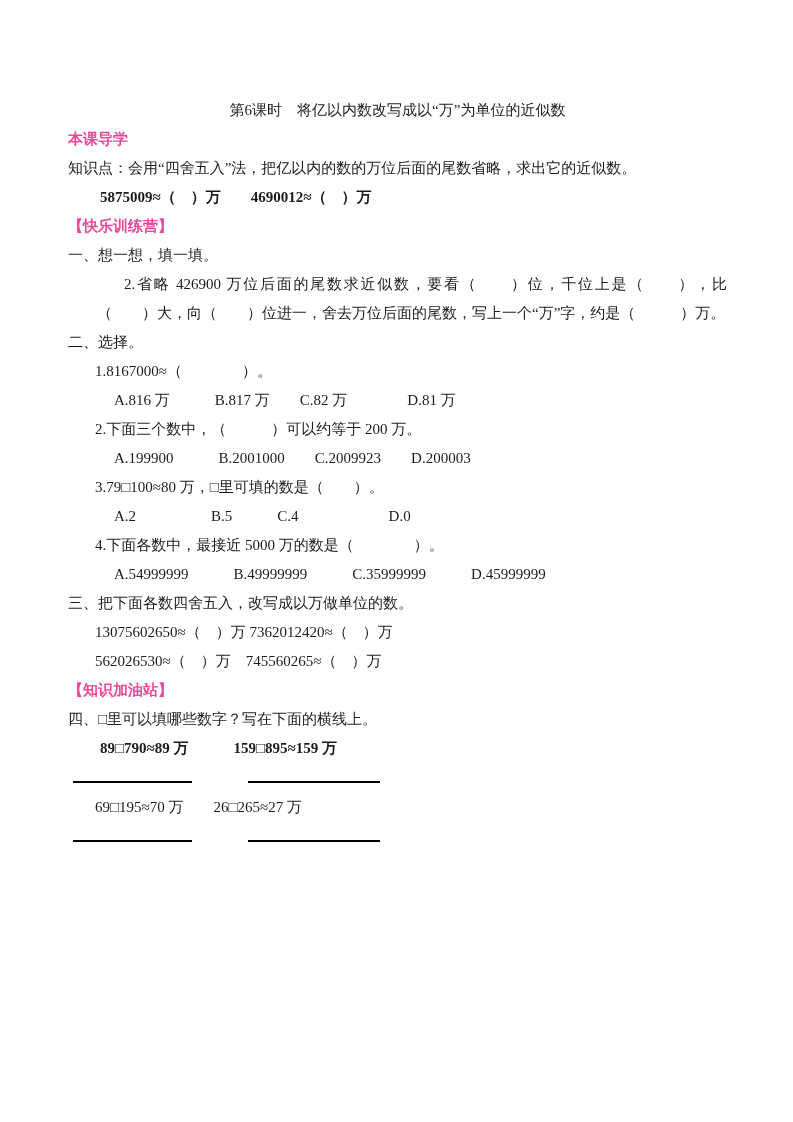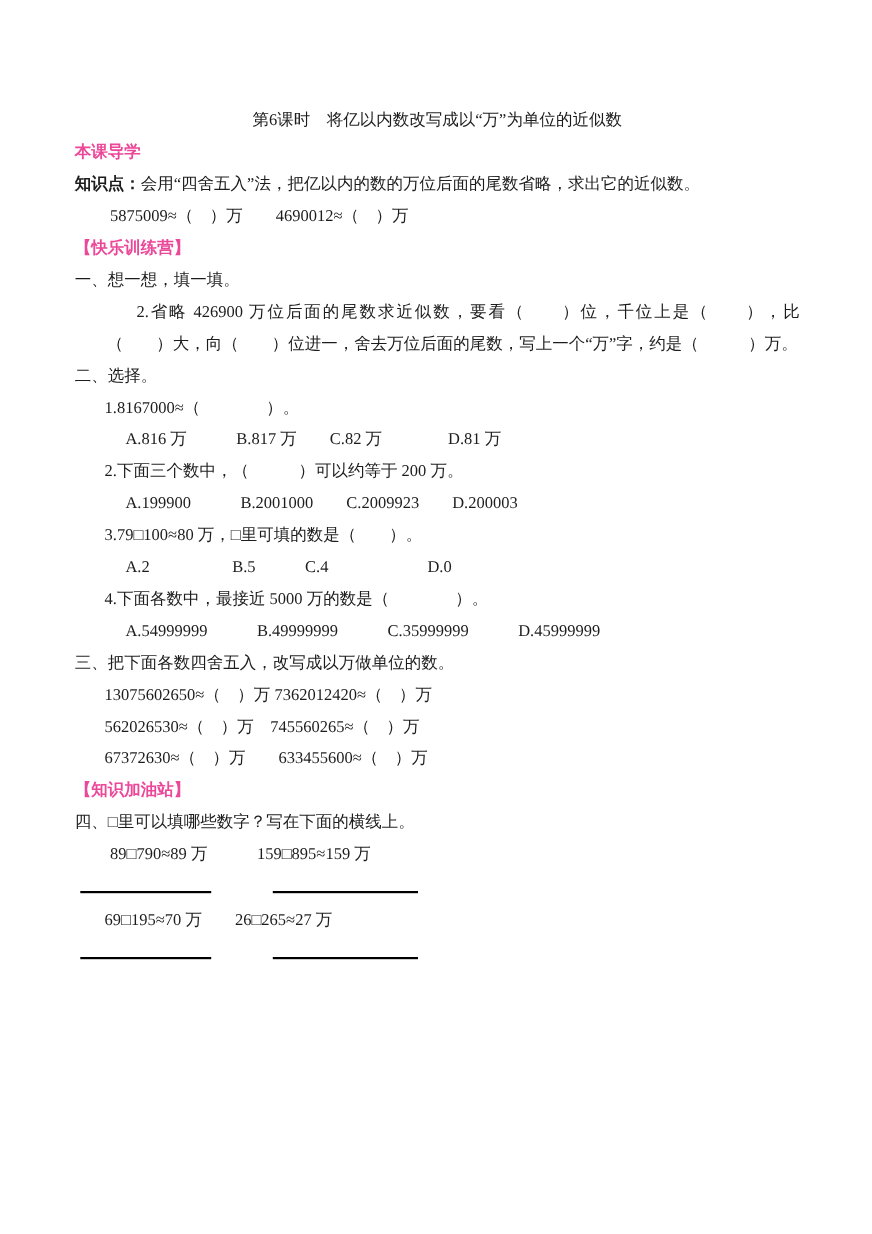--- a/index.html
+++ b/index.html
@@ -10,22 +10,22 @@
     background:#ffffff;
     padding:96px 66px 0 68px;
     font-family:"Liberation Serif","DejaVu Serif",serif;
     font-size:15px;
     color:#1c1c1c;
   }
   .line { line-height:29px; white-space:pre-wrap; }
   .para { line-height:29px; white-space:pre-wrap; text-align:justify; }
   .title-line { text-align:center; }
   .red-heading { color:#ec4899; font-weight:bold; }
-  .bold { font-weight:bold; }
-  .ex-row { padding-left:32px; }
+  .bold { font-weight:normal; }
+  .ex-row { padding-left:32px;font-weight:bold; }
   .num-row { padding-left:27px; }
   .opt-row { padding-left:46px; }
   .hang { text-indent:27px;margin-left:29px; }
   .blank-row { padding-left:5px; line-height:29px; }
   .answer-line {
     display:inline-block;
     border-bottom:2px solid #000000;
     height:18px;
     vertical-align:baseline;
   }
@@ -58,21 +58,20 @@
   <div class="line num-row">2.下面三个数中，（　　　）可以约等于 200 万。</div>
   <div class="line opt-row">A.199900　　　B.2001000　　C.2009923　　D.200003</div>
   <div class="line num-row">3.79□100≈80 万，□里可填的数是（　　）。</div>
   <div class="line opt-row">A.2　　　　　B.5　　　C.4　　　　　　D.0</div>
   <div class="line num-row">4.下面各数中，最接近 5000 万的数是（　　　　）。</div>
   <div class="line opt-row">A.54999999　　　B.49999999　　　C.35999999　　　D.45999999</div>
 
   <div class="line">三、把下面各数四舍五入，改写成以万做单位的数。</div>
   <div class="line num-row">13075602650≈（　）万 7362012420≈（　）万</div>
   <div class="line num-row">562026530≈（　）万　745560265≈（　）万</div>
-  <div class="line num-row">67372630≈（　）万　　633455600≈（　）万</div>
 
   <div class="line red-heading">【知识加油站】</div>
 
   <div class="line">四、□里可以填哪些数字？写在下面的横线上。</div>
   <div class="line ex-row">89□790≈89 万　　　159□895≈159 万</div>
 
   <div class="blank-row"><span class="answer-line w1"></span><span class="blank-gap"></span><span class="answer-line w2"></span></div>
 
   <div class="line num-row">69□195≈70 万　　26□265≈27 万</div>
 

